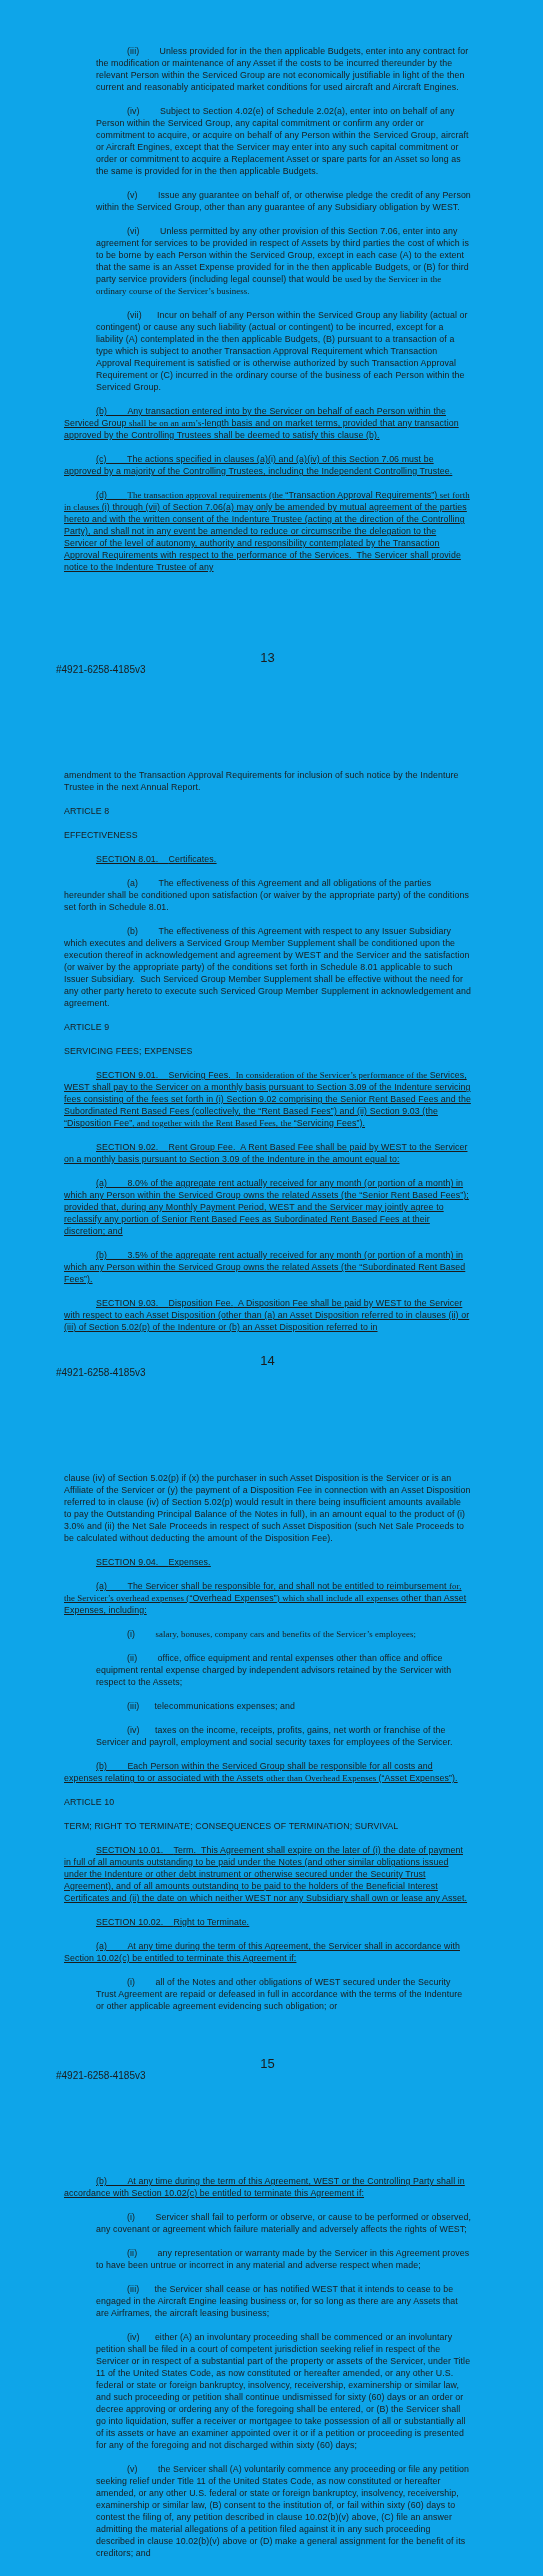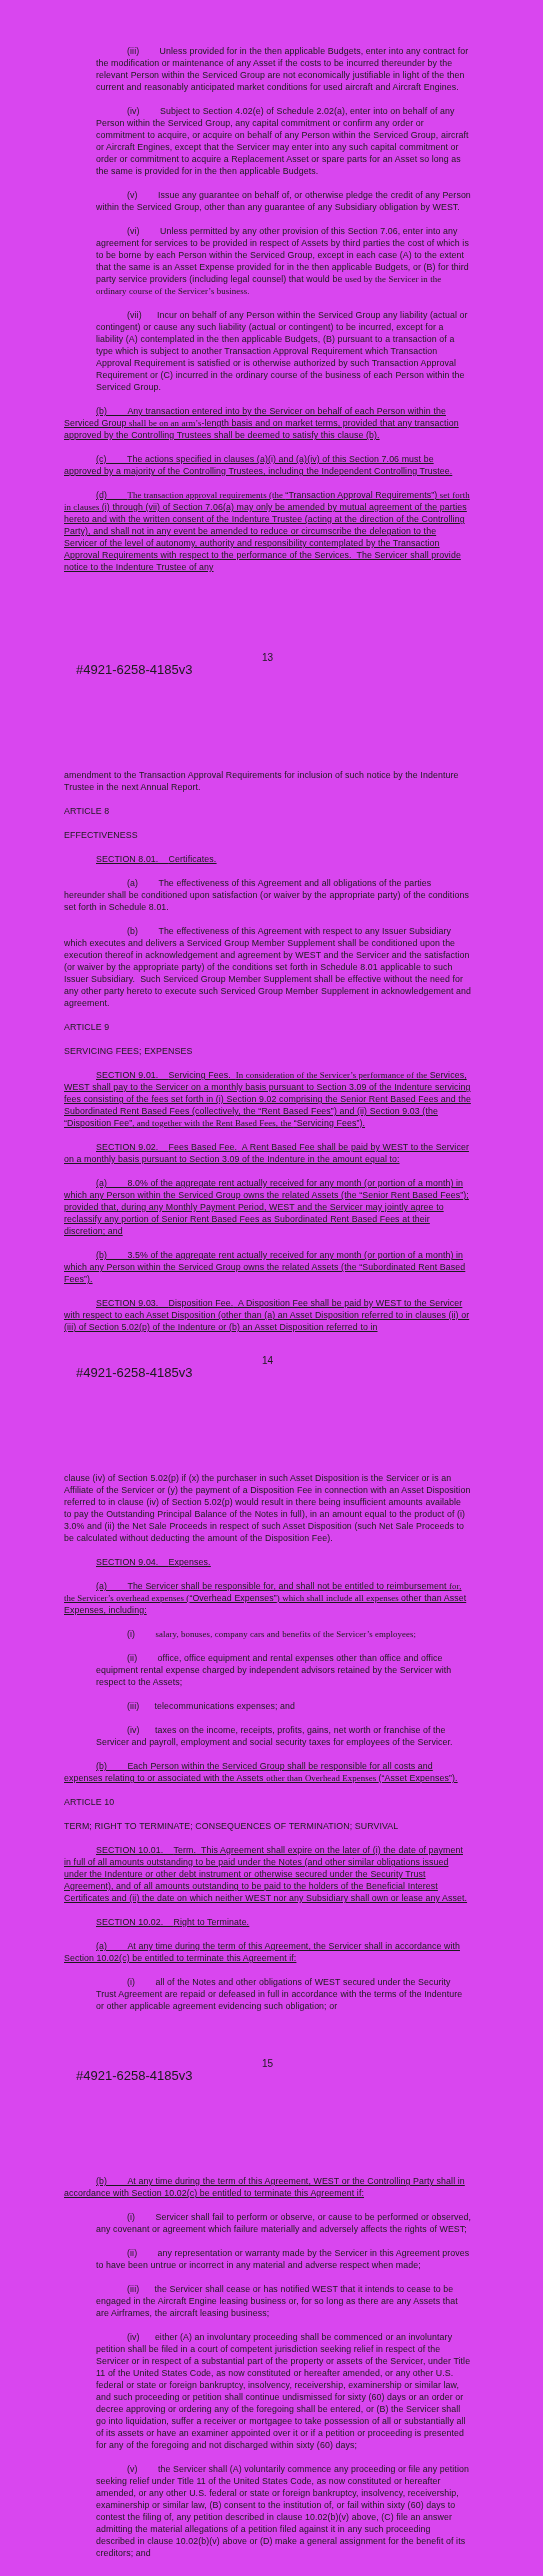--- a/index.html
+++ b/index.html
@@ -14,21 +14,21 @@
   }
   .doc {
     width: 544px;
     background: #ffffff;
   }
   .page {
     position: relative;
     width: 544px;
     height: 703px;
     overflow: hidden;
-    background: #d946ef;
+    background: #0ea5e9;
   }
   .content {
     position: absolute;
     left: 64px;
     top: 66px;
     width: 407px;
     font-size: 8.8px;
     line-height: 12px;
     letter-spacing: 0.1px;
     text-align: left;
@@ -41,28 +41,28 @@
   .blk.cont    { text-indent: 0; }
   .blk.heading { text-indent: 0; }
   .serif { font-family: "Liberation Serif", serif; }
   .u { text-decoration: underline; }
   .page-number {
     position: absolute;
     top: 652px;
     left: 64px;
     width: 407px;
     text-align: center;
-    font-size: 10px;
+    font-size: 13px;
     line-height: 12px;
   }
   .footer-id {
     position: absolute;
     top: 665px;
-    left: 76px;
-    font-size: 13px;
+    left: 56px;
+    font-size: 10px;
     line-height: 9.3px;
   }
 </style>
 </head>
 <body>
 
 <div class="doc">
 
   <div class="page p1">
     <div class="content">
@@ -83,21 +83,21 @@
     <div class="content">
         <div class="blk cont"><span>amendment to the Transaction Approval Requirements for inclusion of such notice by the Indenture Trustee in the next Annual Report.</span></div>
         <div class="blk heading"><span>ARTICLE 8</span></div>
         <div class="blk heading"><span>EFFECTIVENESS</span></div>
         <div class="blk l1"><span>SECTION 8.01.&nbsp;&nbsp;&nbsp;&nbsp;</span><span class="u">Certificates.</span></div>
         <div class="blk l1deep"><span>(a)&nbsp;&nbsp;&nbsp;&nbsp;&nbsp;&nbsp;&nbsp;&nbsp;The effectiveness of this Agreement and all obligations of the parties hereunder shall be conditioned upon satisfaction (or waiver by the appropriate party) of the conditions set forth in Schedule 8.01.</span></div>
         <div class="blk l1deep"><span>(b)&nbsp;&nbsp;&nbsp;&nbsp;&nbsp;&nbsp;&nbsp;&nbsp;The effectiveness of this Agreement with respect to any Issuer Subsidiary which executes and delivers a Serviced Group Member Supplement shall be conditioned upon the execution thereof in acknowledgement and agreement by WEST and the Servicer and the satisfaction (or waiver by the appropriate party) of the conditions set forth in Schedule 8.01 applicable to such Issuer Subsidiary.&nbsp; Such Serviced Group Member Supplement shall be effective without the need for any other party hereto to execute such Serviced Group Member Supplement in acknowledgement and agreement.</span></div>
         <div class="blk heading"><span>ARTICLE 9</span></div>
         <div class="blk heading"><span>SERVICING FEES; EXPENSES</span></div>
         <div class="blk l1"><span>SECTION 9.01.&nbsp;&nbsp;&nbsp;&nbsp;</span><span class="u">Servicing Fees.</span><span>&nbsp; </span><span class="serif">In consideration of the Servicer’s performance of the </span><span>Services, WEST shall pay to the Servicer on a monthly basis pursuant to Section 3.09 of the Indenture servicing fees consisting of the fees set forth in (i) Section 9.02 comprising the Senior Rent Based Fees and the Subordinated Rent Based Fees (collectively, the “Rent Based Fees”) and (ii) Section 9.03 (the “Disposition Fee”</span><span class="serif">, and together with the Rent Based Fees, the </span><span>“Servicing Fees”).</span></div>
-        <div class="blk l1"><span>SECTION 9.02.&nbsp;&nbsp;&nbsp;&nbsp;</span><span class="u">Fees Based Fee.</span><span>&nbsp; A Rent Based Fee shall be paid by WEST to the Servicer on a monthly basis pursuant to Section 3.09 of the Indenture in the amount equal to:</span></div>
+        <div class="blk l1"><span>SECTION 9.02.&nbsp;&nbsp;&nbsp;&nbsp;</span><span class="u">Rent Group Fee.</span><span>&nbsp; A Rent Based Fee shall be paid by WEST to the Servicer on a monthly basis pursuant to Section 3.09 of the Indenture in the amount equal to:</span></div>
         <div class="blk l1"><span>(a)&nbsp;&nbsp;&nbsp;&nbsp;&nbsp;&nbsp;&nbsp;&nbsp;8.0% of the aggregate rent actually received for any month (or portion of a month) in which any Person within the Serviced Group owns the related Assets (the “Senior Rent Based Fees”); provided that, during any Monthly Payment Period, WEST and the Servicer may jointly agree to reclassify any portion of Senior Rent Based Fees as Subordinated Rent Based Fees at their discretion; and</span></div>
         <div class="blk l1"><span>(b)&nbsp;&nbsp;&nbsp;&nbsp;&nbsp;&nbsp;&nbsp;&nbsp;3.5% of the aggregate rent actually received for any month (or portion of a month) in which any Person within the Serviced Group owns the related Assets (the “Subordinated Rent Based Fees”).</span></div>
         <div class="blk l1"><span>SECTION 9.03.&nbsp;&nbsp;&nbsp;&nbsp;</span><span class="u">Disposition Fee.</span><span>&nbsp; A Disposition Fee shall be paid by WEST to the Servicer with respect to each Asset Disposition (other than (a) an Asset Disposition referred to in clauses (ii) or (iii) of Section 5.02(p) of the Indenture or (b) an Asset Disposition referred to in</span></div>
       </div>
     <div class="page-number">14</div>
     <div class="footer-id">#4921-6258-4185v3</div>
   </div>
 
   <div class="page">
     <div class="content">

